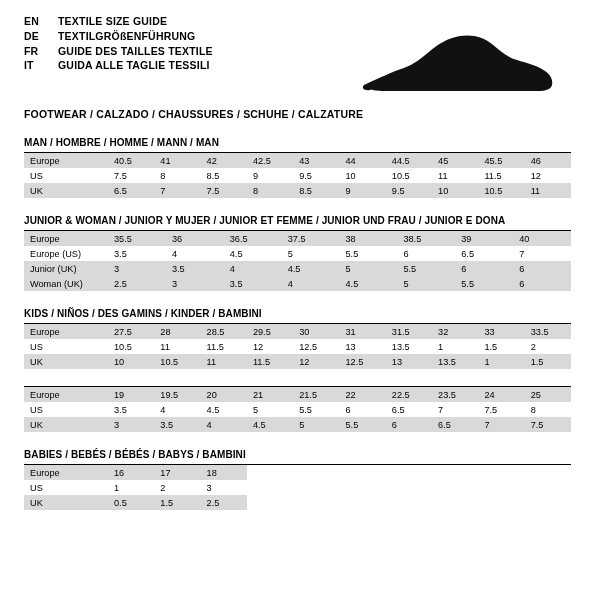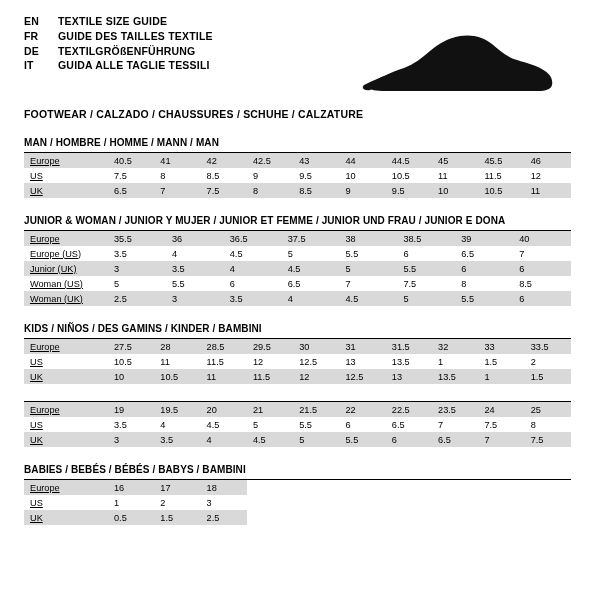--- a/index.html
+++ b/index.html
@@ -88,47 +88,46 @@
     height: 15px;
     padding: 0 0 0 6px;
     vertical-align: middle;
     white-space: nowrap;
   }
   table.size tr.shaded td {
     background: #d9d9d9;
   }
   table.size td.label {
     width: 78px;
-    text-decoration: underline;
   }
   
   .babies table.size {
     width: 100%;
   }
   .babies td.empty-cell { background: #ffffff !important; }
 </style>
 </head>
 <body>
 
 <div class="page">
 
   <div class="header">
     <table class="lang-table">
       <tbody>
           <tr>
         <td class="lang-code">EN</td>
         <td class="lang-title">TEXTILE SIZE GUIDE</td>
       </tr>
       <tr>
+        <td class="lang-code">DE</td>
+        <td class="lang-title">TEXTILGRÖßENFÜHRUNG</td>
+      </tr>
+      <tr>
         <td class="lang-code">FR</td>
         <td class="lang-title">GUIDE DES TAILLES TEXTILE</td>
-      </tr>
-      <tr>
-        <td class="lang-code">DE</td>
-        <td class="lang-title">TEXTILGRÖßENFÜHRUNG</td>
       </tr>
       <tr>
         <td class="lang-code">IT</td>
         <td class="lang-title">GUIDA ALLE TAGLIE TESSILI</td>
       </tr>
     </tbody>
       </table>
 
     <div class="shoe-wrap">
       <svg viewBox="0 0 205 80" width="205" height="80" aria-hidden="true">
@@ -229,31 +228,20 @@
         <td class="label">Junior (UK)</td>
         <td>3</td>
         <td>3.5</td>
         <td>4</td>
         <td>4.5</td>
         <td>5</td>
         <td>5.5</td>
         <td>6</td>
         <td>6</td>
       </tr>
-      <tr>
-        <td class="label">Woman (US)</td>
-        <td>5</td>
-        <td>5.5</td>
-        <td>6</td>
-        <td>6.5</td>
-        <td>7</td>
-        <td>7.5</td>
-        <td>8</td>
-        <td>8.5</td>
-      </tr>
       <tr class="shaded">
         <td class="label">Woman (UK)</td>
         <td>2.5</td>
         <td>3</td>
         <td>3.5</td>
         <td>4</td>
         <td>4.5</td>
         <td>5</td>
         <td>5.5</td>
         <td>6</td>

